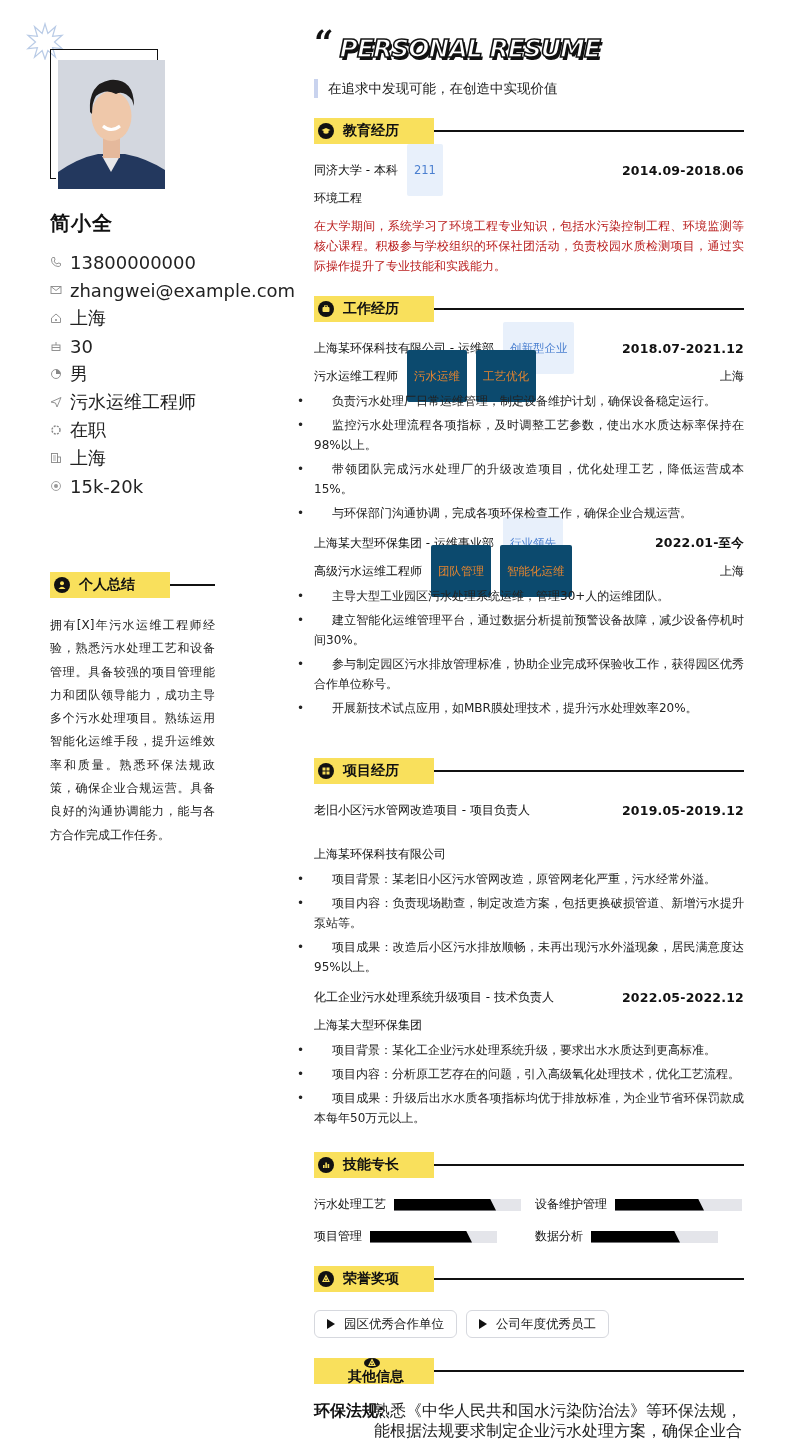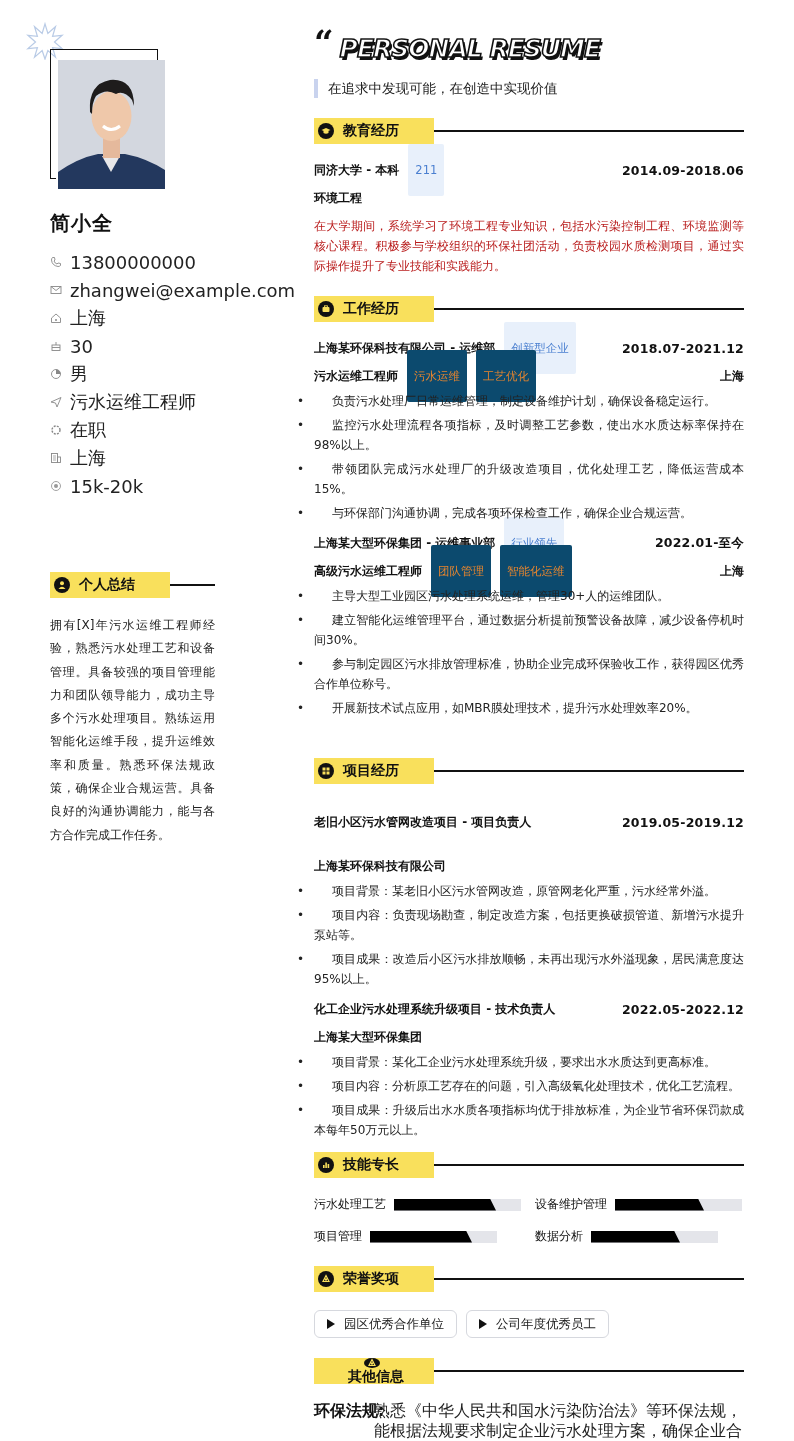--- a/index.html
+++ b/index.html
@@ -29,21 +29,21 @@
   .sec-tag .sec-icon svg { width: 10px; height: 10px; }
   .sec-line { flex: 1; height: 1.5px; background: #111; }
   .title-row { position: absolute; left: 314px; top: 28px; height: 42px; display: flex; align-items: flex-start; }
   .quote { font-family: "DejaVu Serif", serif; font-size: 34px; font-weight: bold; color: #111; line-height: 28px; margin-right: 10px; letter-spacing: -4px; }
   .bubble-title { font-family: "DejaVu Sans", sans-serif; font-weight: bold; font-size: 25px; letter-spacing: -1px; color: #fff; -webkit-text-stroke: 1.6px #111; text-shadow: 2px 3px 0 #111; font-style: italic; margin-top: 6px; }
   .slogan { position: absolute; left: 314px; top: 79px; height: 19px; border-left: 4px solid #c9d3ee; padding-left: 10px; font-size: 13.5px; line-height: 19px; color: #222; }
 
   .section { position: absolute; left: 314px; width: 430px; }
   .row { display: flex; justify-content: space-between; align-items: center; height: 20px; }
   .row-left { display: flex; align-items: center; }
-  .bold { font-weight: bold; font-size: 12px; color: #111; }
+  .bold { font-weight: normal; font-size: 12px; color: #111; }
   .date { font-weight: bold; font-size: 12.5px; color: #111; letter-spacing: 0.2px; }
   .tag { display: inline-block; font-size: 11.5px; padding: 18px 7px; margin-left: 9px; line-height: 16px; border-radius: 2px; }
   .tag-blue { background: #e8f0fb; color: #4a7fd0; }
   .tag-orange { background: #0c4a6e; color: #e7852e; }
   .para { font-size: 12px; line-height: 20px; color: #b91c1c; text-align: justify; }
   .bullets { list-style: none; margin-top: 5px; }
   .bullets li { position: relative; font-size: 12px; line-height: 20px; color: #222; text-indent: 18px; margin-bottom: 4px; text-align: justify; }
   .bullets li::before { content: "•"; position: absolute; left: -17px; text-indent: 0; width: 10px; }
 
   .skill-grid { display: grid; grid-template-columns: 221px 209px; row-gap: 13px; }
@@ -282,21 +282,21 @@
             <rect x="1.5" y="5.5" width="3" height="3" fill="#f9e05c"></rect>
             <rect x="5.5" y="5.5" width="3" height="3" fill="#f9e05c"></rect>
           </svg>
         </span>
       <span>项目经历</span>
     </div>
     <div class="sec-line"></div>
   </div>
 
   <div>
-    <div class="row" style="margin-top:28px;">
+    <div class="row" style="margin-top:16px;">
       <span class="bold">老旧小区污水管网改造项目 - 项目负责人</span>
       <span class="date">2019.05-2019.12</span>
     </div>
     <div class="row" style="margin-top:24px;">
       <span class="bold">上海某环保科技有限公司</span>
     </div>
     <ul class="bullets">
       <li>项目背景：某老旧小区污水管网改造，原管网老化严重，污水经常外溢。</li>
       <li>项目内容：负责现场勘查，制定改造方案，包括更换破损管道、新增污水提升泵站等。</li>
       <li>项目成果：改造后小区污水排放顺畅，未再出现污水外溢现象，居民满意度达95%以上。</li>

